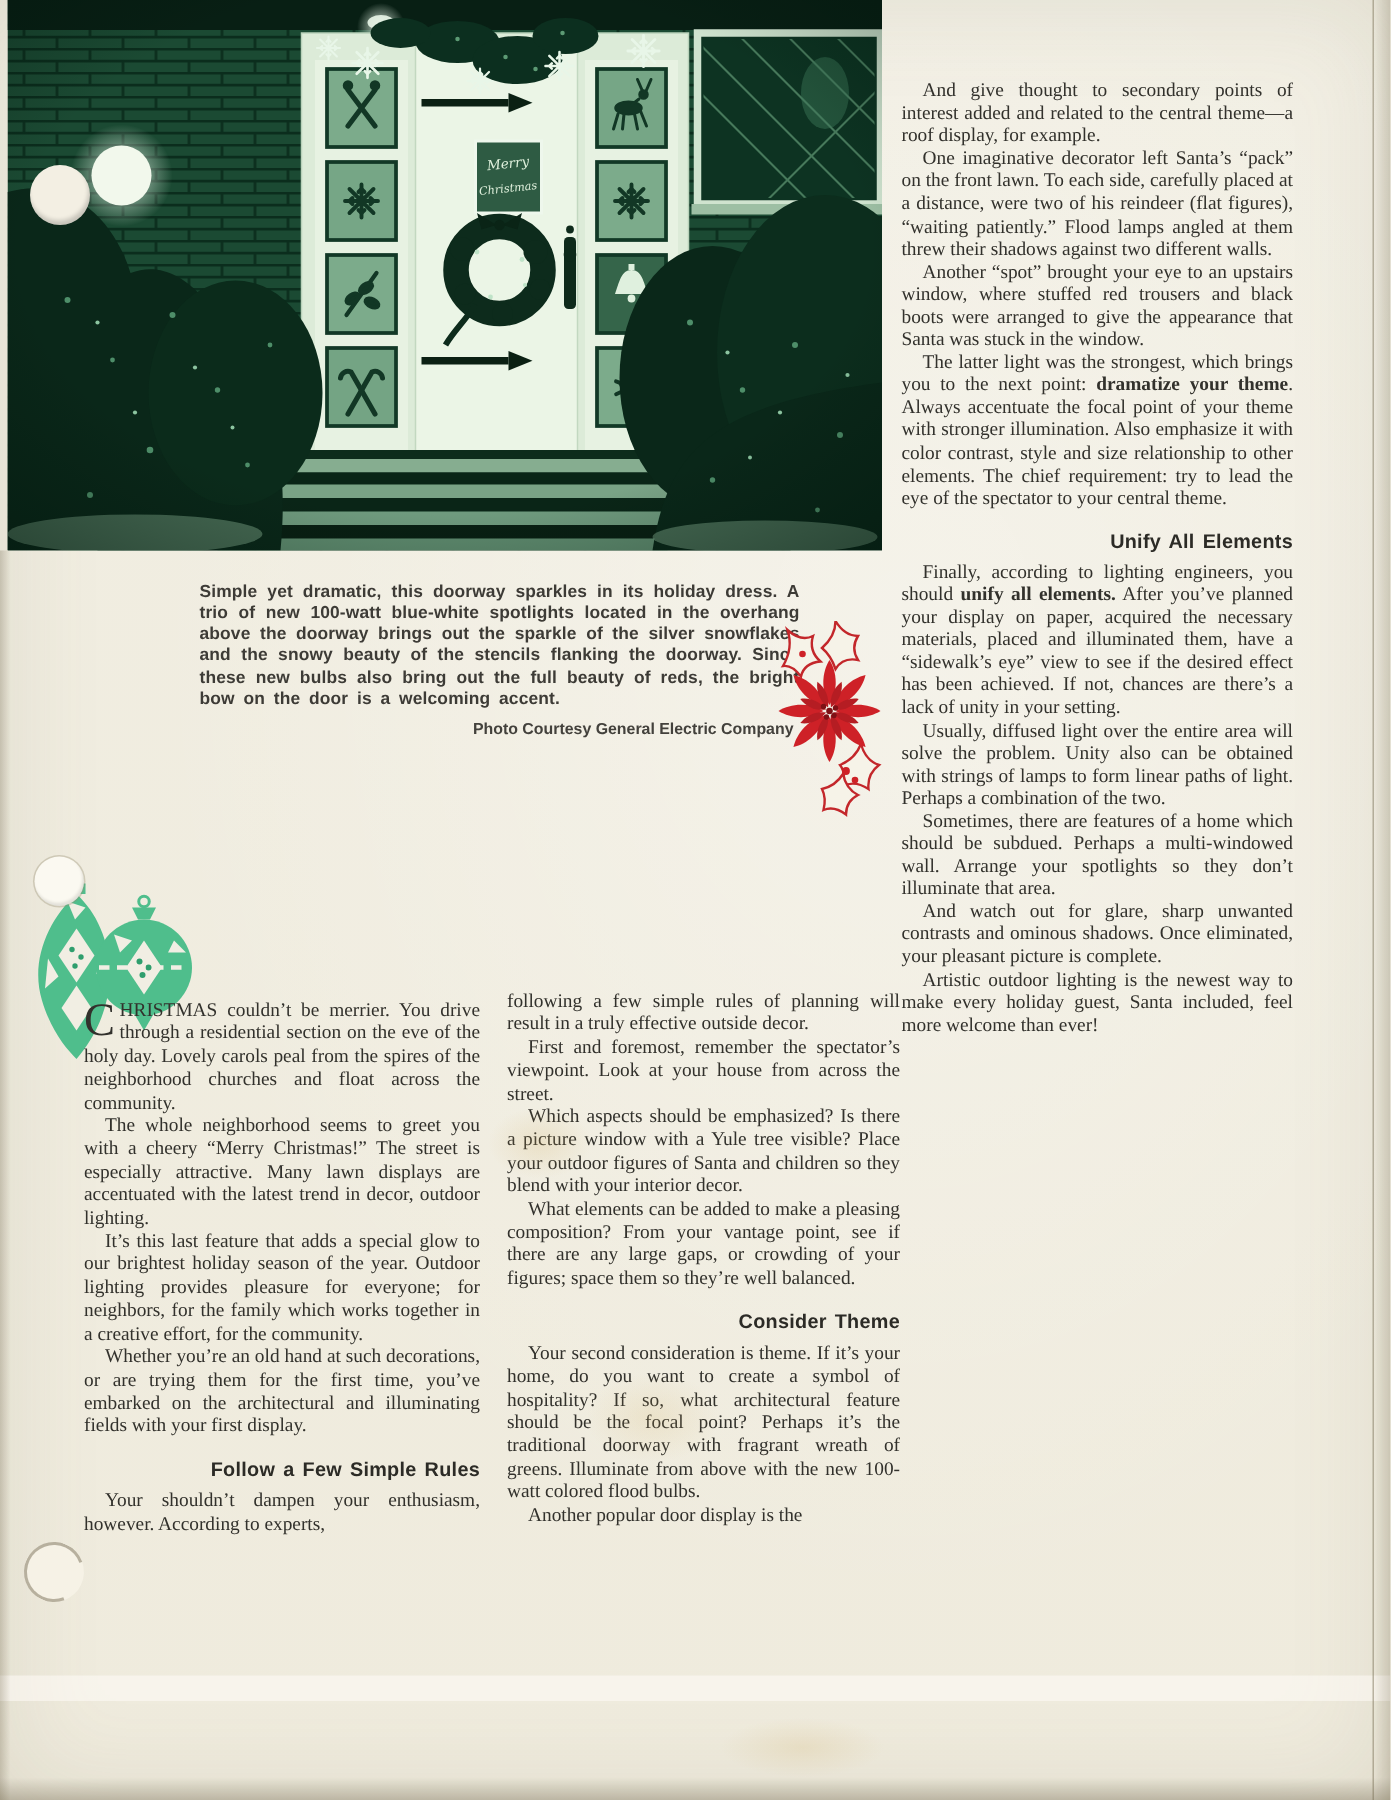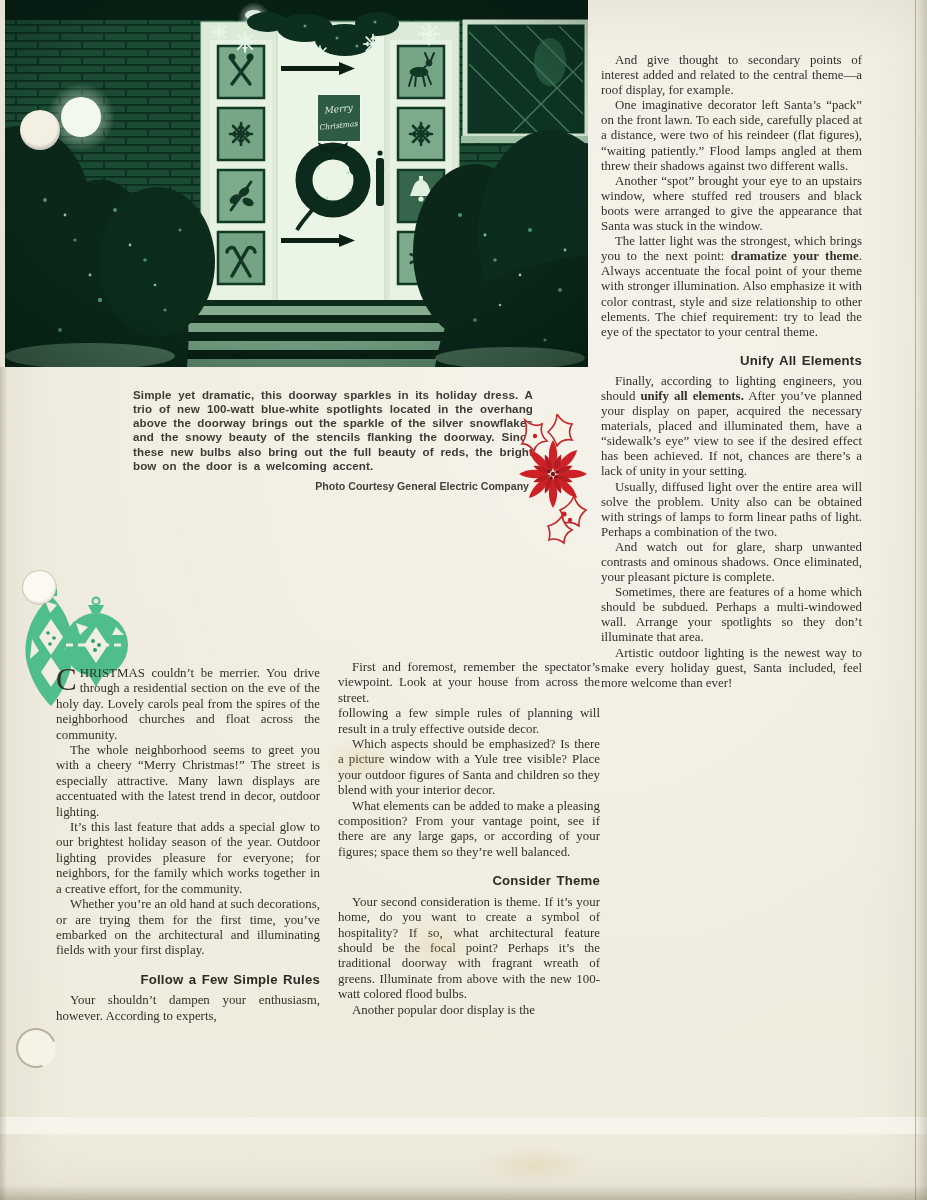--- a/index.html
+++ b/index.html
@@ -375,39 +375,39 @@
   <div class="col col1">
     <p class="bp ni"><span class="dropcap">C</span><span>HRISTMAS couldn’t be merrier. You drive through a residential section on the eve of the holy day. Lovely carols peal from the spires of the neighborhood churches and float across the community.</span></p>
     <p class="bp">The whole neighborhood seems to greet you with a cheery “Merry Christmas!” The street is especially attractive. Many lawn displays are accentuated with the latest trend in decor, outdoor lighting.</p>
     <p class="bp">It’s this last feature that adds a special glow to our brightest holiday season of the year. Outdoor lighting provides pleasure for everyone; for neighbors, for the family which works together in a creative effort, for the community.</p>
     <p class="bp">Whether you’re an old hand at such decorations, or are trying them for the first time, you’ve embarked on the architectural and illuminating fields with your first display.</p>
     <h3 class="shead">Follow a Few Simple Rules</h3>
     <p class="bp">Your shouldn’t dampen your enthusiasm, however. According to experts,</p>
   </div>
 
   <div class="col col2">
+    <p class="bp ni">following a few simple rules of planning will result in a truly effective outside decor.</p>
     <p class="bp">First and foremost, remember the spectator’s viewpoint. Look at your house from across the street.</p>
-    <p class="bp ni">following a few simple rules of planning will result in a truly effective outside decor.</p>
     <p class="bp">Which aspects should be emphasized? Is there a picture window with a Yule tree visible? Place your outdoor figures of Santa and children so they blend with your interior decor.</p>
-    <p class="bp">What elements can be added to make a pleasing composition? From your vantage point, see if there are any large gaps, or according of your figures; space them so they’re well balanced.</p>
+    <p class="bp">What elements can be added to make a pleasing composition? From your vantage point, see if there are any large gaps, or crowding of your figures; space them so they’re well balanced.</p>
     <h3 class="shead">Consider Theme</h3>
     <p class="bp">Your second consideration is theme. If it’s your home, do you want to create a symbol of hospitality? If so, what architectural feature should be the focal point? Perhaps it’s the traditional doorway with fragrant wreath of greens. Illuminate from above with the new 100-watt colored flood bulbs.</p>
     <p class="bp">Another popular door display is the</p>
   </div>
 
   <div class="col col3">
     <p class="bp">And give thought to secondary points of interest added and related to the central theme—a roof display, for example.</p>
     <p class="bp">One imaginative decorator left Santa’s “pack” on the front lawn. To each side, carefully placed at a distance, were two of his reindeer (flat figures), “waiting patiently.” Flood lamps angled at them threw their shadows against two different walls.</p>
     <p class="bp">Another “spot” brought your eye to an upstairs window, where stuffed red trousers and black boots were arranged to give the appearance that Santa was stuck in the window.</p>
     <p class="bp"><span>The latter light was the strongest, which brings you to the next point: </span><strong>dramatize your theme</strong><span>. Always accentuate the focal point of your theme with stronger illumination. Also emphasize it with color contrast, style and size relationship to other elements. The chief requirement: try to lead the eye of the spectator to your central theme.</span></p>
     <h3 class="shead">Unify All Elements</h3>
     <p class="bp"><span>Finally, according to lighting engineers, you should </span><strong>unify all elements.</strong><span> After you’ve planned your display on paper, acquired the necessary materials, placed and illuminated them, have a “sidewalk’s eye” view to see if the desired effect has been achieved. If not, chances are there’s a lack of unity in your setting.</span></p>
     <p class="bp">Usually, diffused light over the entire area will solve the problem. Unity also can be obtained with strings of lamps to form linear paths of light. Perhaps a combination of the two.</p>
+    <p class="bp">Sometimes, there are features of a home which should be subdued. Perhaps a multi-windowed wall. Arrange your spotlights so they don’t illuminate that area.</p>
     <p class="bp">And watch out for glare, sharp unwanted contrasts and ominous shadows. Once eliminated, your pleasant picture is complete.</p>
-    <p class="bp">Sometimes, there are features of a home which should be subdued. Perhaps a multi-windowed wall. Arrange your spotlights so they don’t illuminate that area.</p>
     <p class="bp">Artistic outdoor lighting is the newest way to make every holiday guest, Santa included, feel more welcome than ever!</p>
   </div>
 
   <div class="hole hole1"></div>
   <div class="hole hole2"></div>
   <div class="hole hole3"></div>
   <div class="band-light"></div>
   <div class="stain stain1"></div>
   <div class="stain stain2"></div>
   <div class="stain stain3"></div>

